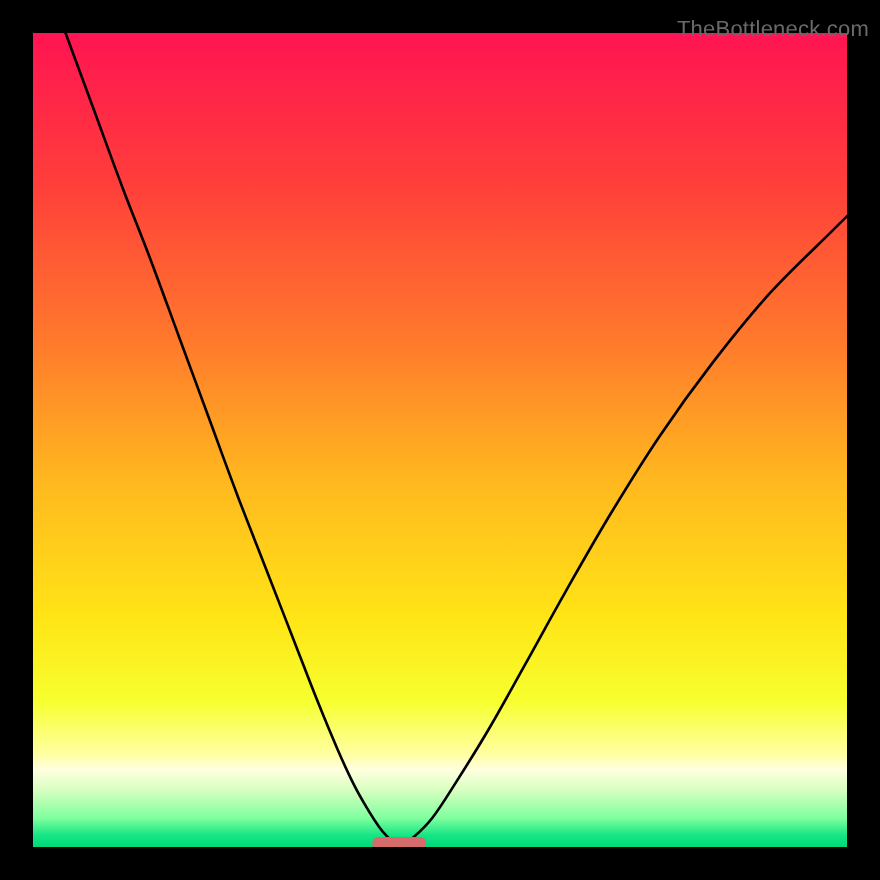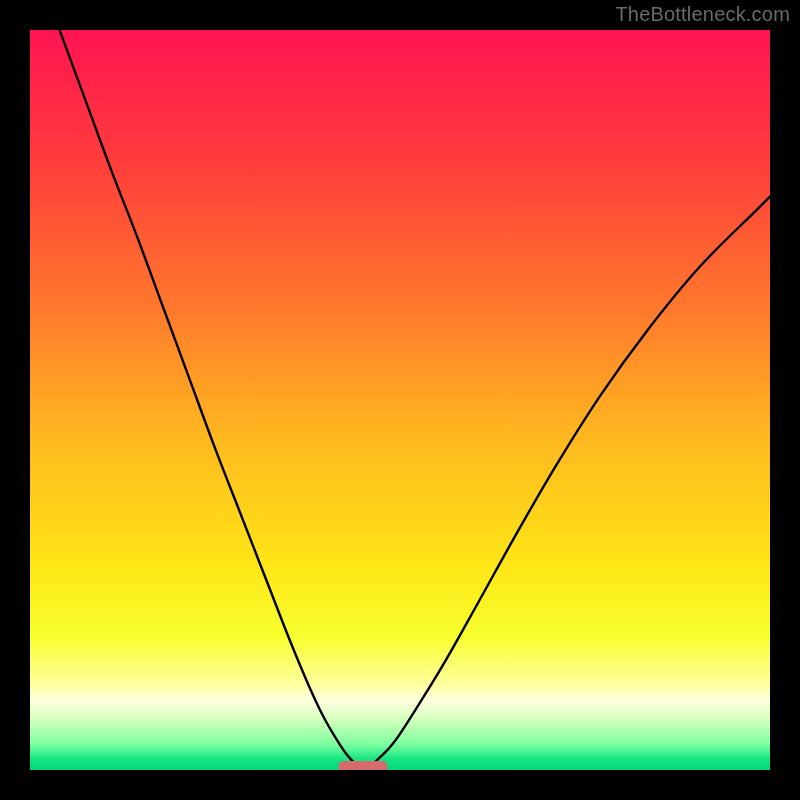--- a/index.html
+++ b/index.html
@@ -21,21 +21,21 @@
   }
   .plot {
     position: absolute;
     left: 30px;
     top: 30px;
     width: 740px;
     height: 740px;
   }
   .watermark {
     position: absolute;
-    top: 3px;
+    top: 16px;
     right: 10px;
     color: #6a6a6a;
     font-size: 20px;
     font-weight: 500;
     letter-spacing: 0.2px;
     user-select: none;
     margin-left: 17px;
   }
 </style>
 </head>

